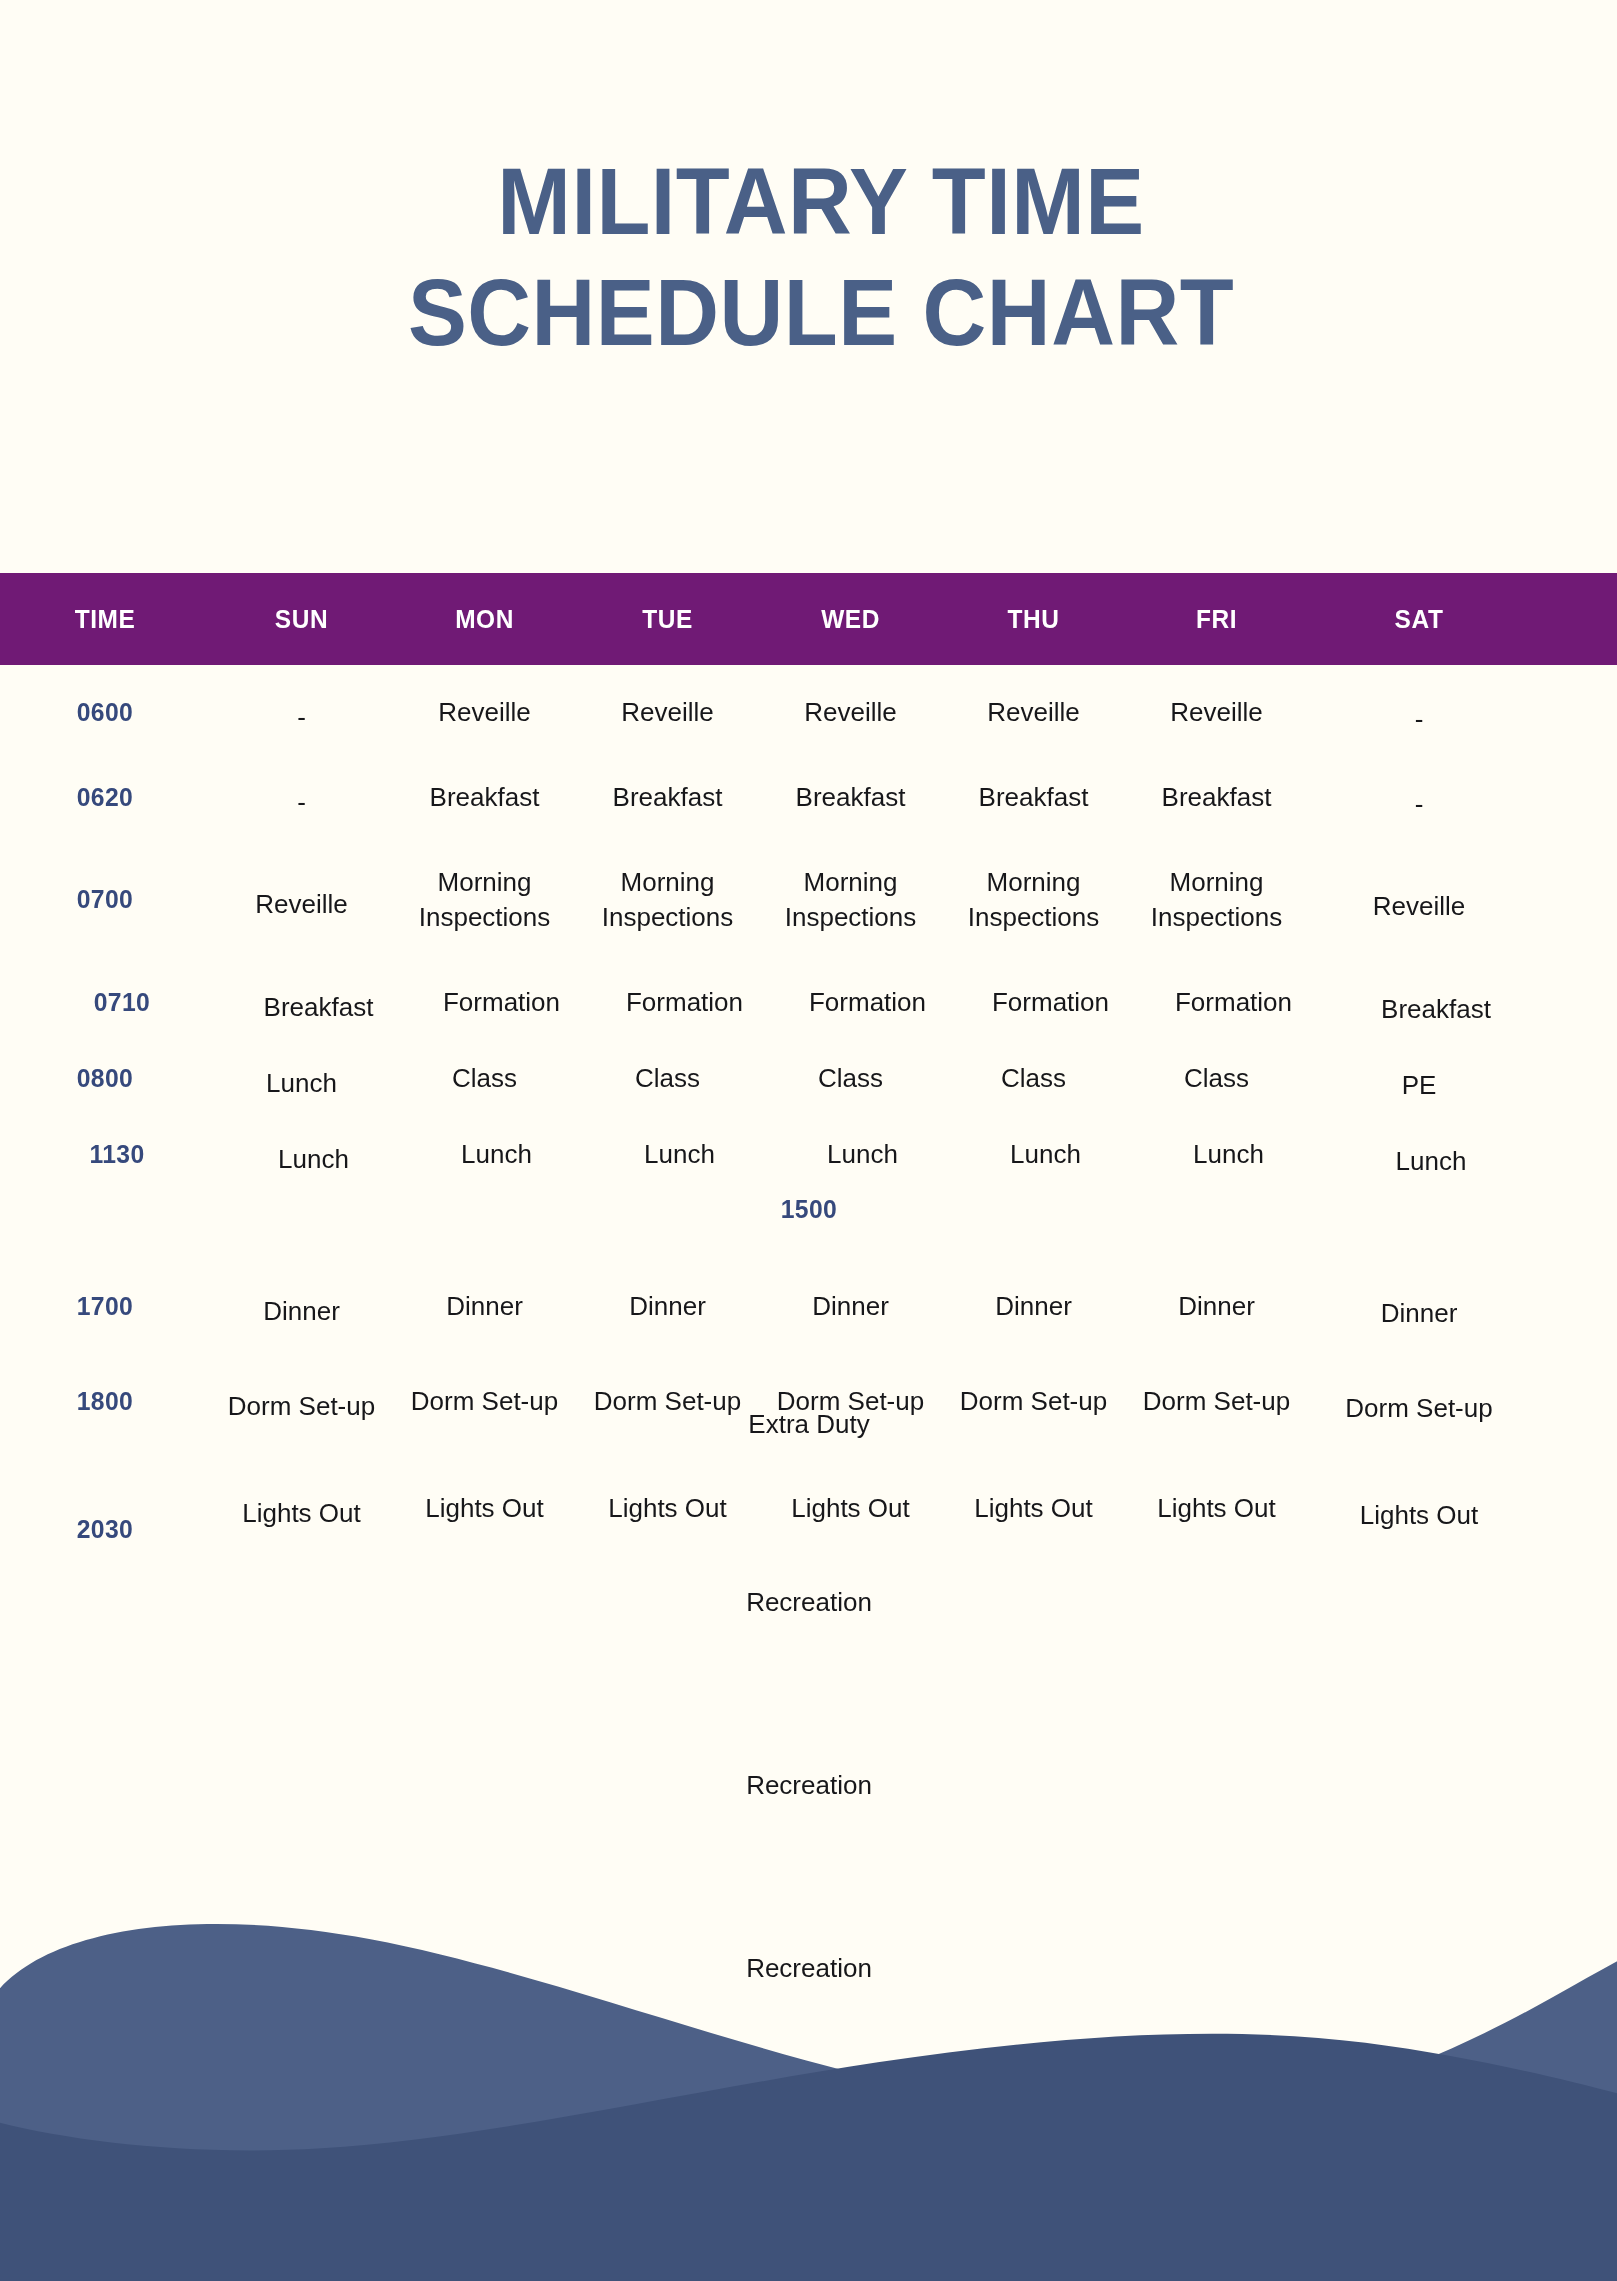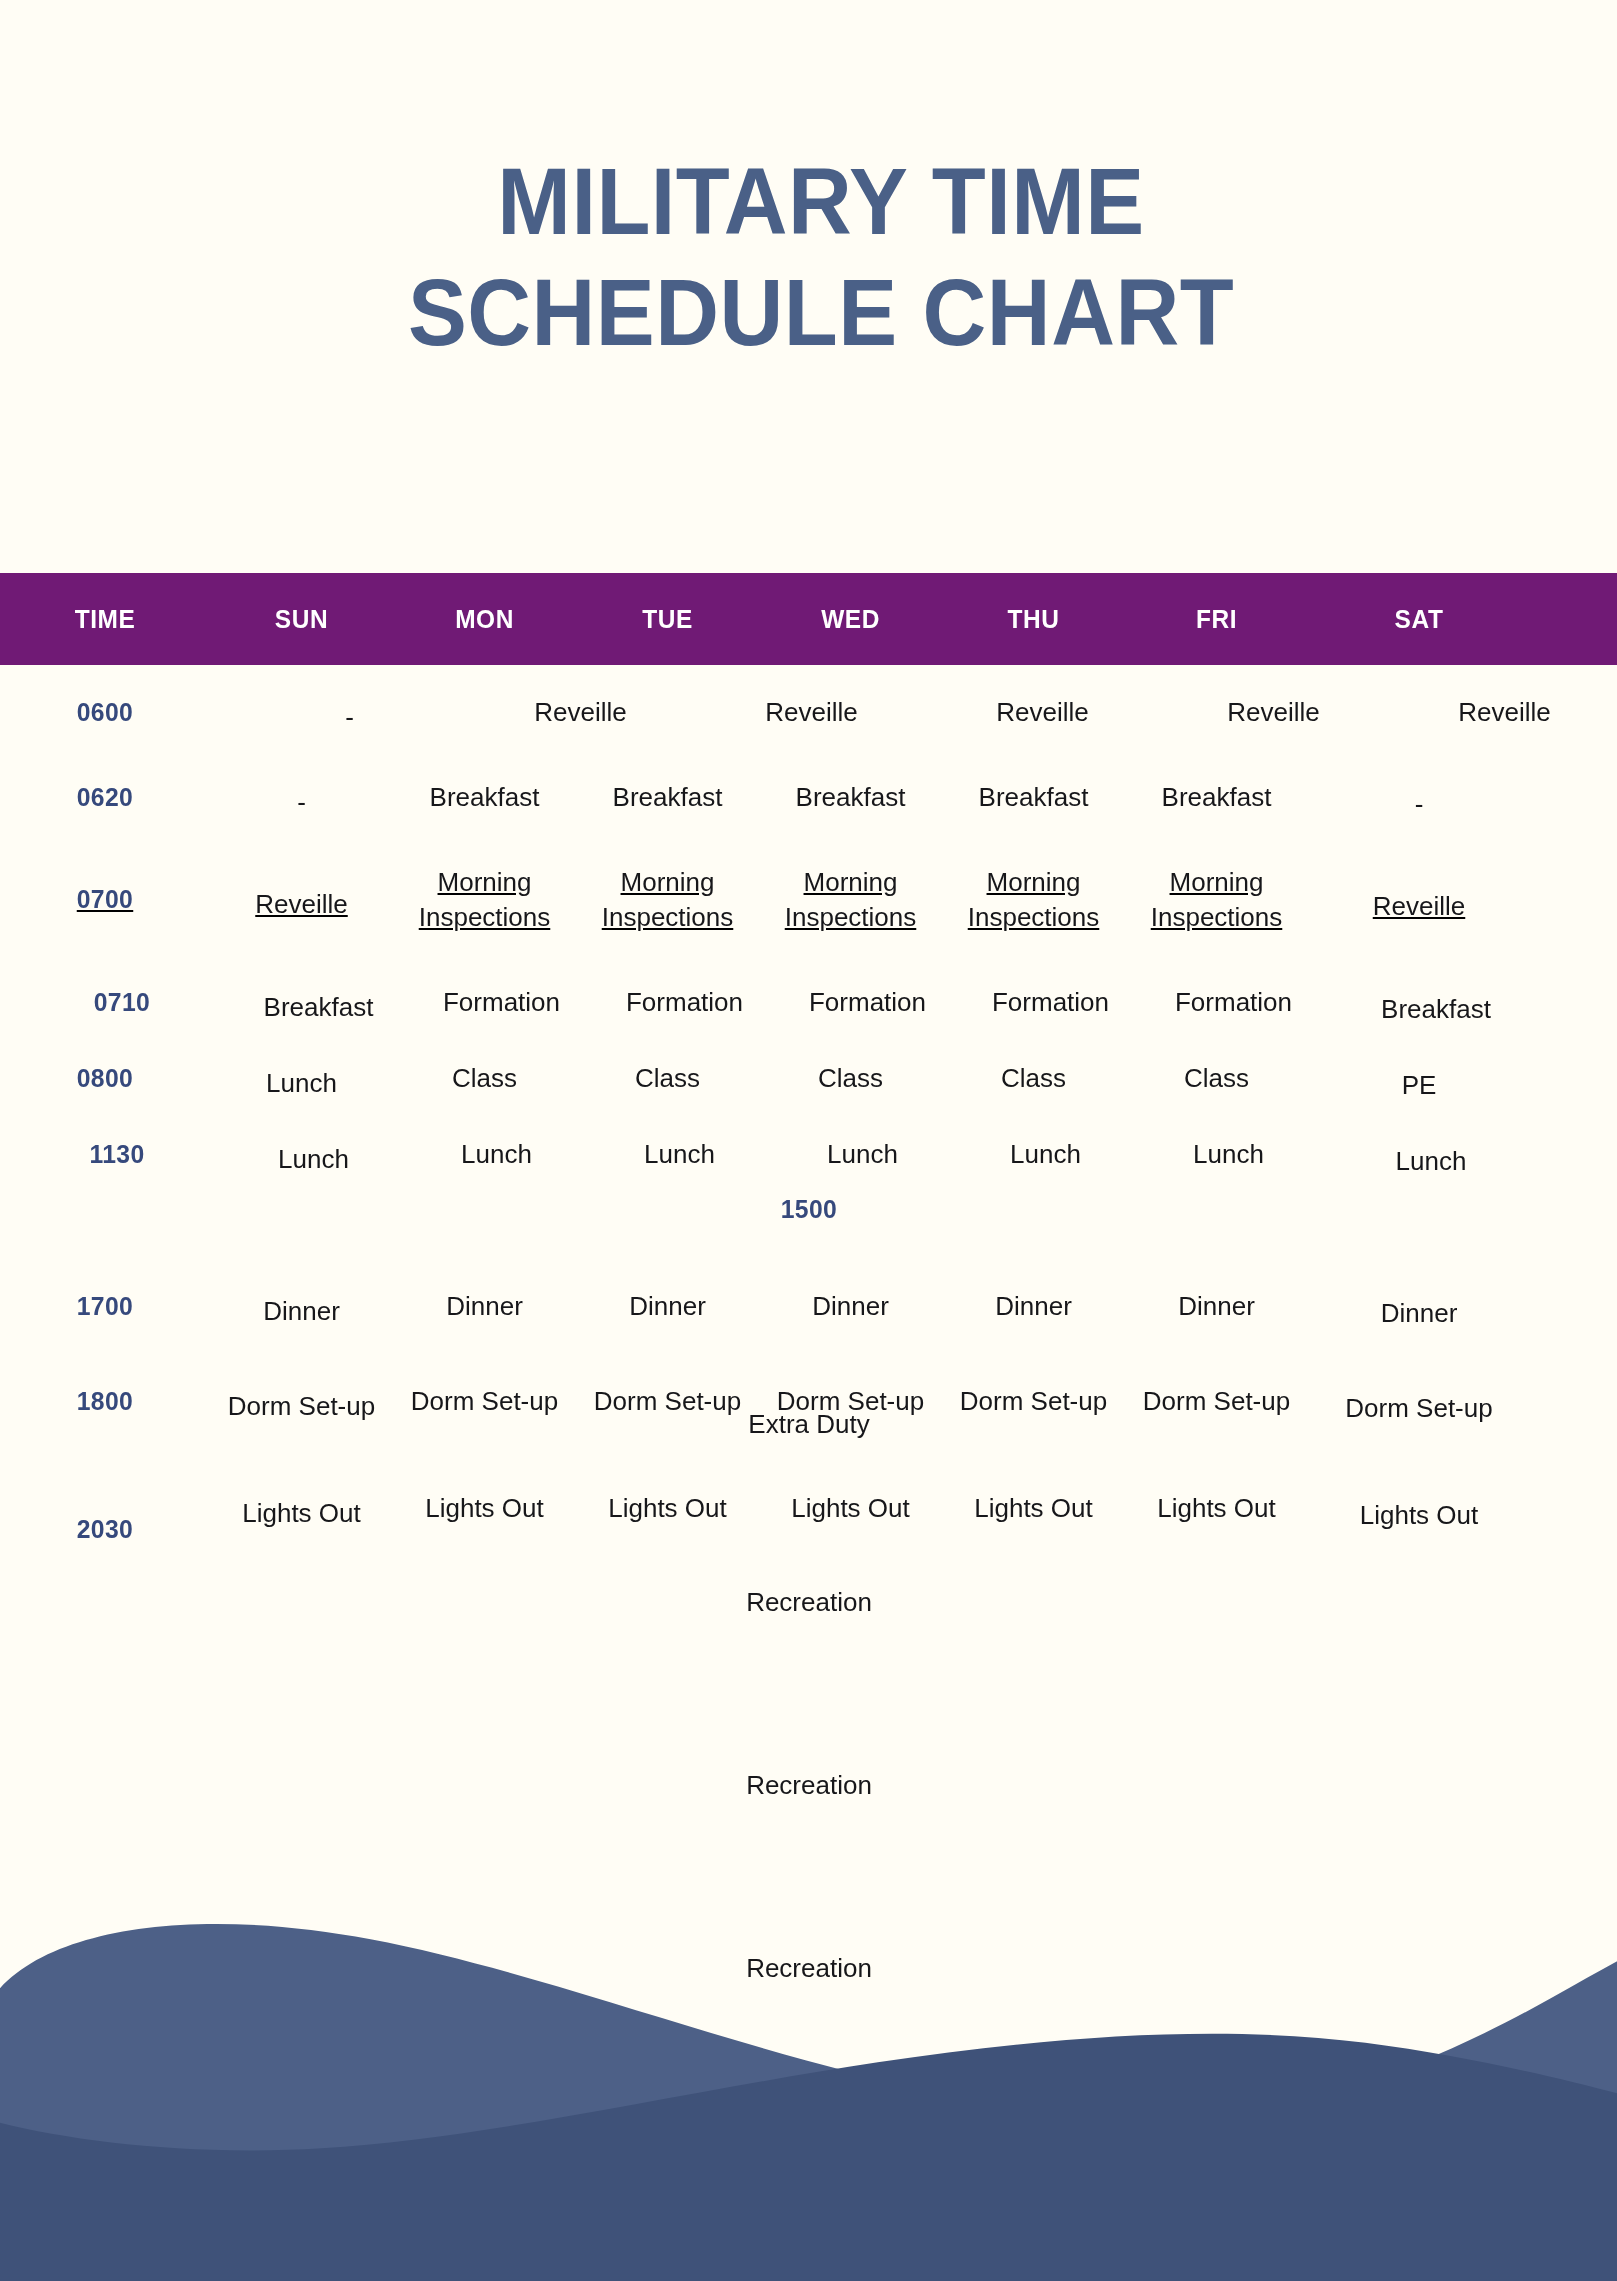--- a/index.html
+++ b/index.html
@@ -97,23 +97,23 @@
     color: #36497c;
     font-weight: bold;
     font-size: 26px;
     letter-spacing: 0.4px;
     transform: scaleX(0.95);
   }
   
   .cell-sun { position: relative; top: 4.9px; }
   .cell-sat { position: relative; top: 6.8px; }
 
-  .r0600 { height: 94px; gap: 48px; }
+  .r0600 { height: 94px; }
   .r0620 { height: 76px; }
-  .r0700 { height: 129px; text-decoration: underline; }
+  .r0700 { height: 129px; }
   .r0710 { height: 76px; margin-left: 17px; }
   .r0800 { height: 76px; }
   .r1130 { height: 76px; margin-left: 12px; }
   .r1500 { height: 76px; flex-direction: column; }
   .r1700 { height: 76px; }
   .r1800 { height: 115px; }
   .r2030 { height: 98px; }
 
   
   .time-low { position: relative; top: 21.5px; }

